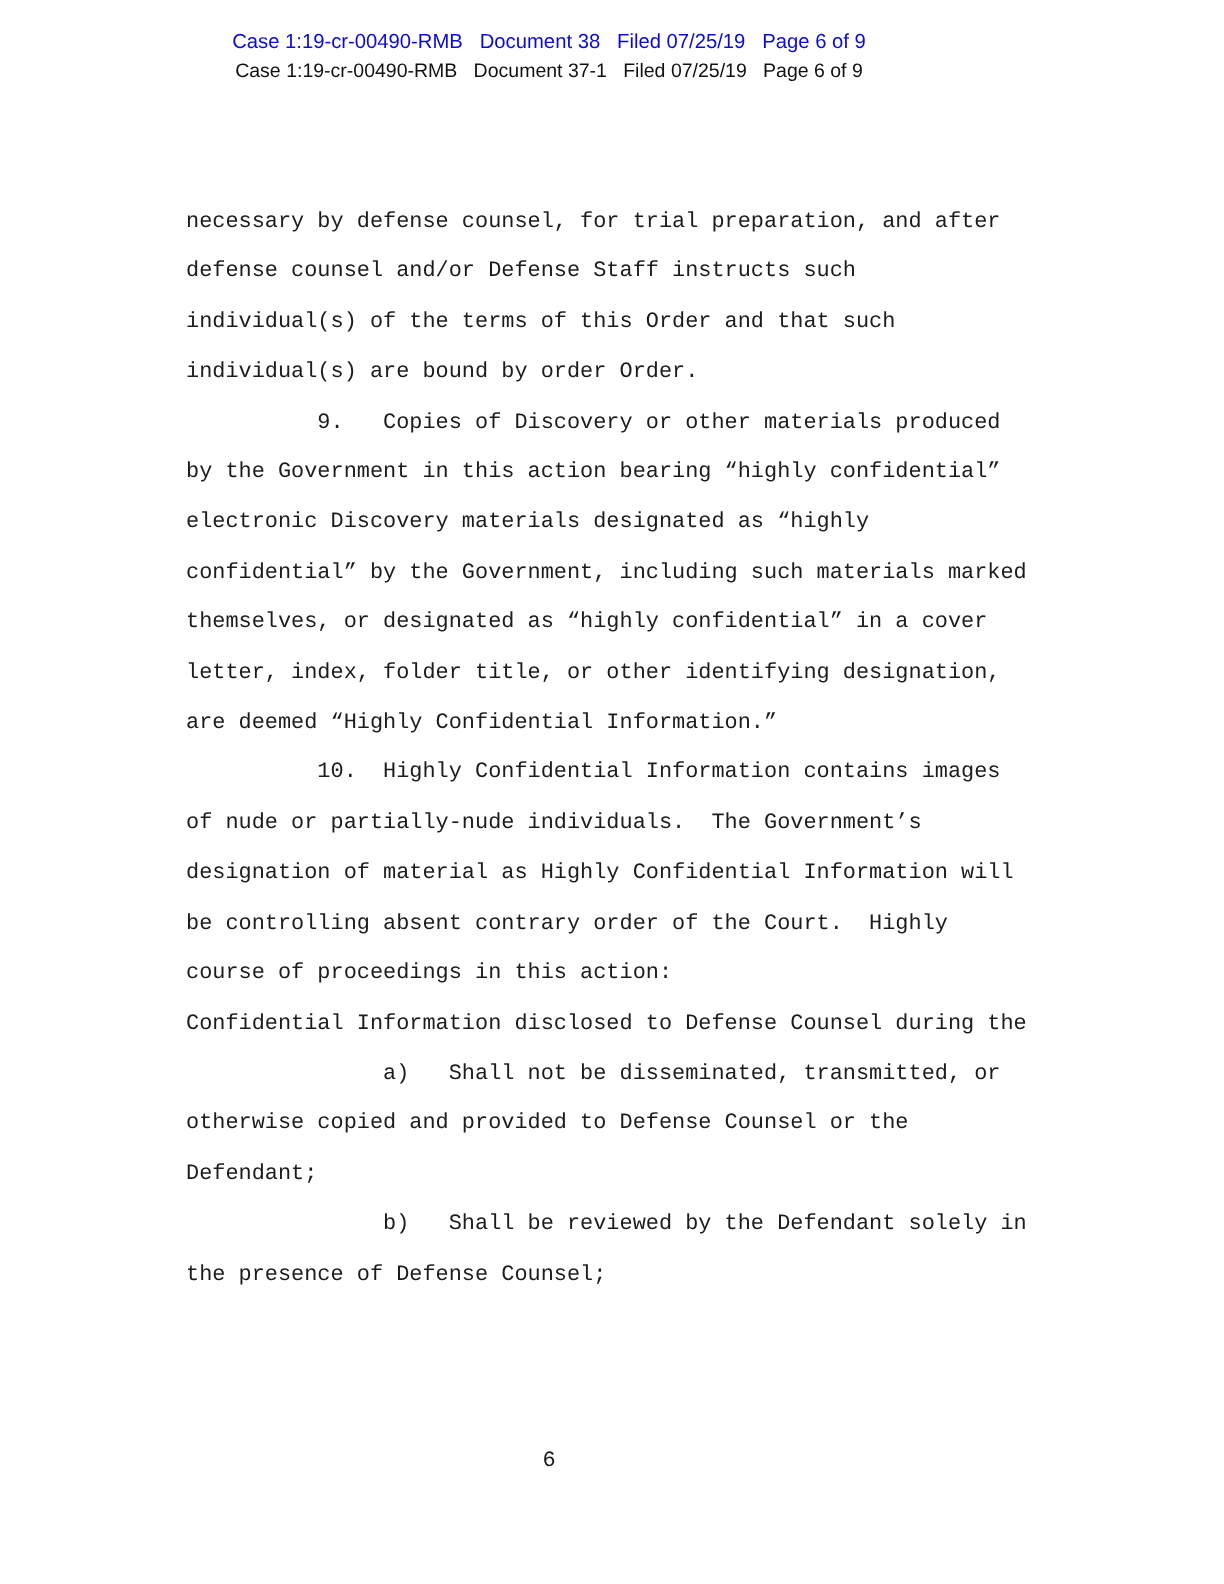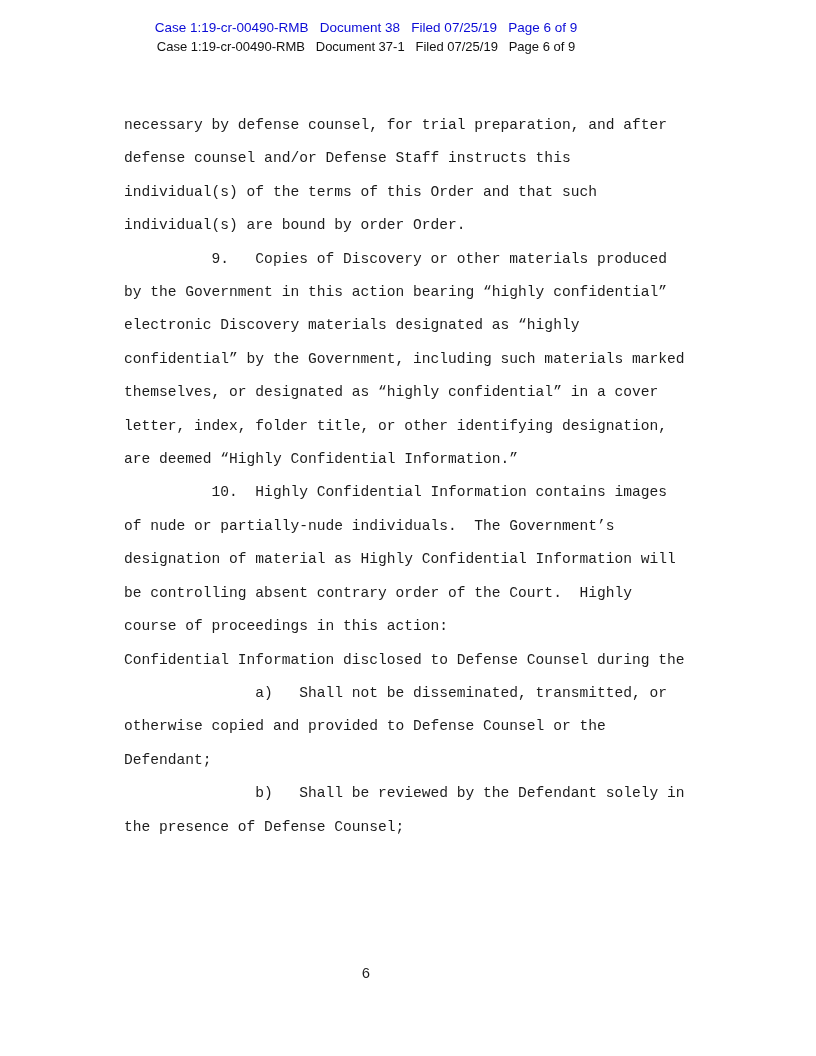--- a/index.html
+++ b/index.html
@@ -33,21 +33,21 @@
     font-size: 13.5px;
   }
   .header-line.stamp-black {
     color: #111111;
     font-size: 13px;
     text-align: center;
   }
   .doc-body {
     position: absolute;
     left: 124px;
-    top: 109px;
+    top: 132px;
     width: 580px;
     font-size: 14.6px;
     line-height: 33.4px;
   }
   .doc-line {
     white-space: pre;
     min-height: 33.4px;
   }
   .footer {
     position: absolute;
@@ -63,21 +63,21 @@
 
 <div class="page">
 
   <div class="header">
     <div class="header-line stamp-blue">Case 1:19-cr-00490-RMB   Document 38   Filed 07/25/19   Page 6 of 9</div>
     <div class="header-line stamp-black">Case 1:19-cr-00490-RMB   Document 37-1   Filed 07/25/19   Page 6 of 9</div>
   </div>
 
   <div class="doc-body">
     <div class="doc-line">necessary by defense counsel, for trial preparation, and after</div>
-    <div class="doc-line">defense counsel and/or Defense Staff instructs this</div>
+    <div class="doc-line">defense counsel and/or Defense Staff instructs such</div>
     <div class="doc-line">individual(s) of the terms of this Order and that such</div>
     <div class="doc-line">individual(s) are bound by order Order.</div>
     <div class="doc-line">          9.   Copies of Discovery or other materials produced</div>
     <div class="doc-line">by the Government in this action bearing “highly confidential”</div>
     <div class="doc-line">electronic Discovery materials designated as “highly</div>
     <div class="doc-line">confidential” by the Government, including such materials marked</div>
     <div class="doc-line">themselves, or designated as “highly confidential” in a cover</div>
     <div class="doc-line">letter, index, folder title, or other identifying designation,</div>
     <div class="doc-line">are deemed “Highly Confidential Information.”</div>
     <div class="doc-line">          10.  Highly Confidential Information contains images</div>

